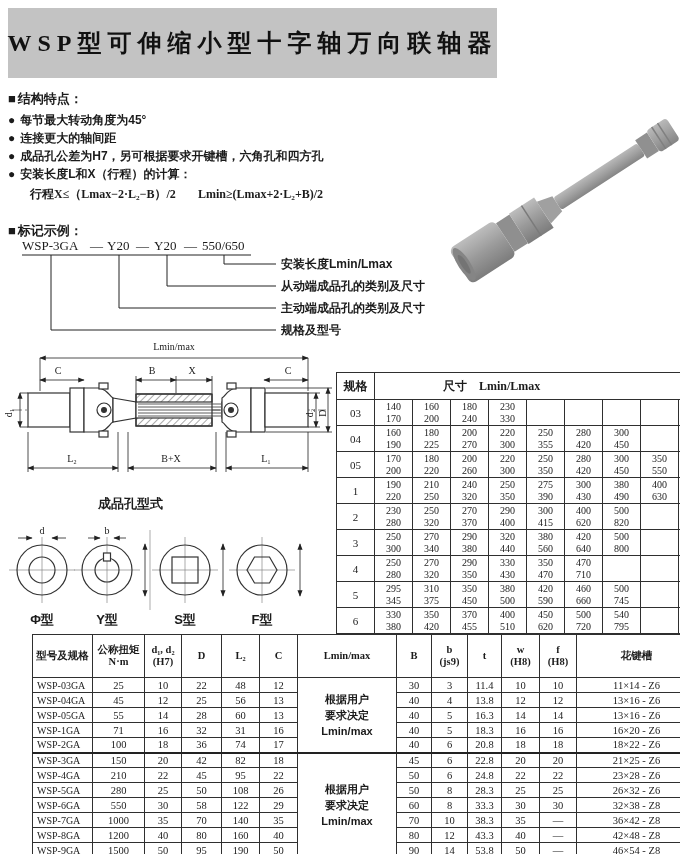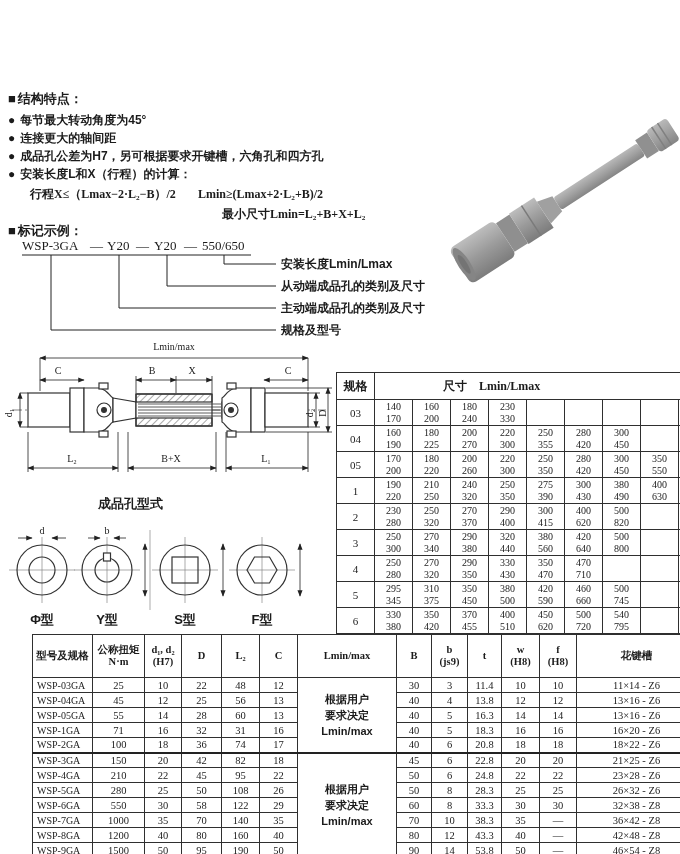--- a/index.html
+++ b/index.html
@@ -40,20 +40,23 @@
   .model-table td.model{font-size:10px;text-align:left;padding-left:4px;}
   .model-table td.note{font-family:"Liberation Sans",sans-serif;font-weight:700;font-size:11px;
                        white-space:pre-line;line-height:16px;}
   .model-table tr.group-start td{border-top:2px solid #222;}
 </style>
 </head>
 <body>
 
 <div class="page">
 
+  <div class="banner">
+    <span>WSP型可伸缩小型十字轴万向联轴器</span>
+  </div>
 
   <svg style="position:absolute;left:430px;top:92px;" width="250" height="215" viewBox="0 0 250 215">
     <defs>
       <linearGradient id="g1" x1="0" y1="0" x2="0" y2="1">
         <stop offset="0" stop-color="#bdbdbd"></stop>
           <stop offset="0.5" stop-color="#9a9a9a"></stop>
           <stop offset="1" stop-color="#7c7c7c"></stop>
       </linearGradient>
       <linearGradient id="g2" x1="0" y1="0" x2="0" y2="1">
         <stop offset="0" stop-color="#b9b9b9"></stop>
@@ -84,21 +87,20 @@
       <div class="feat" style="top: 112px;"><span class="bullet">●</span><span>每节最大转动角度为45°</span></div>
       <div class="feat" style="top: 130px;"><span class="bullet">●</span><span>连接更大的轴间距</span></div>
       <div class="feat" style="top: 148px;"><span class="bullet">●</span><span>成品孔公差为H7，另可根据要求开键槽，六角孔和四方孔</span></div>
       <div class="feat" style="top: 166px;"><span class="bullet">●</span><span>安装长度L和X（行程）的计算：</span></div>
     </div>
   <div class="formula" style="left:30px;top:186px;">
     <span>行程X≤（Lmax−2·L₂−B）/2</span>
     <span style="display:inline-block;width:16px;"></span>
     <span>Lmin≥(Lmax+2·L₂+B)/2</span>
   </div>
-  <div class="formula" style="left:222px;top:206px;">最小尺寸Lmin=L₂+B+X+L₂</div>
 
   <div class="sec-head" style="top:222px;">
     <span class="sq">■</span><span>标记示例：</span>
   </div>
   <svg style="position:absolute;left:8px;top:236px;" width="430" height="108" viewBox="0 0 430 108">
     <g stroke="#222" stroke-width="1" fill="none">
       <line x1="14" y1="19" x2="243" y2="19"></line>
       <line x1="43" y1="19" x2="43" y2="94"></line>
         <line x1="43" y1="94" x2="268" y2="94"></line>
       <line x1="111" y1="19" x2="111" y2="72"></line>

